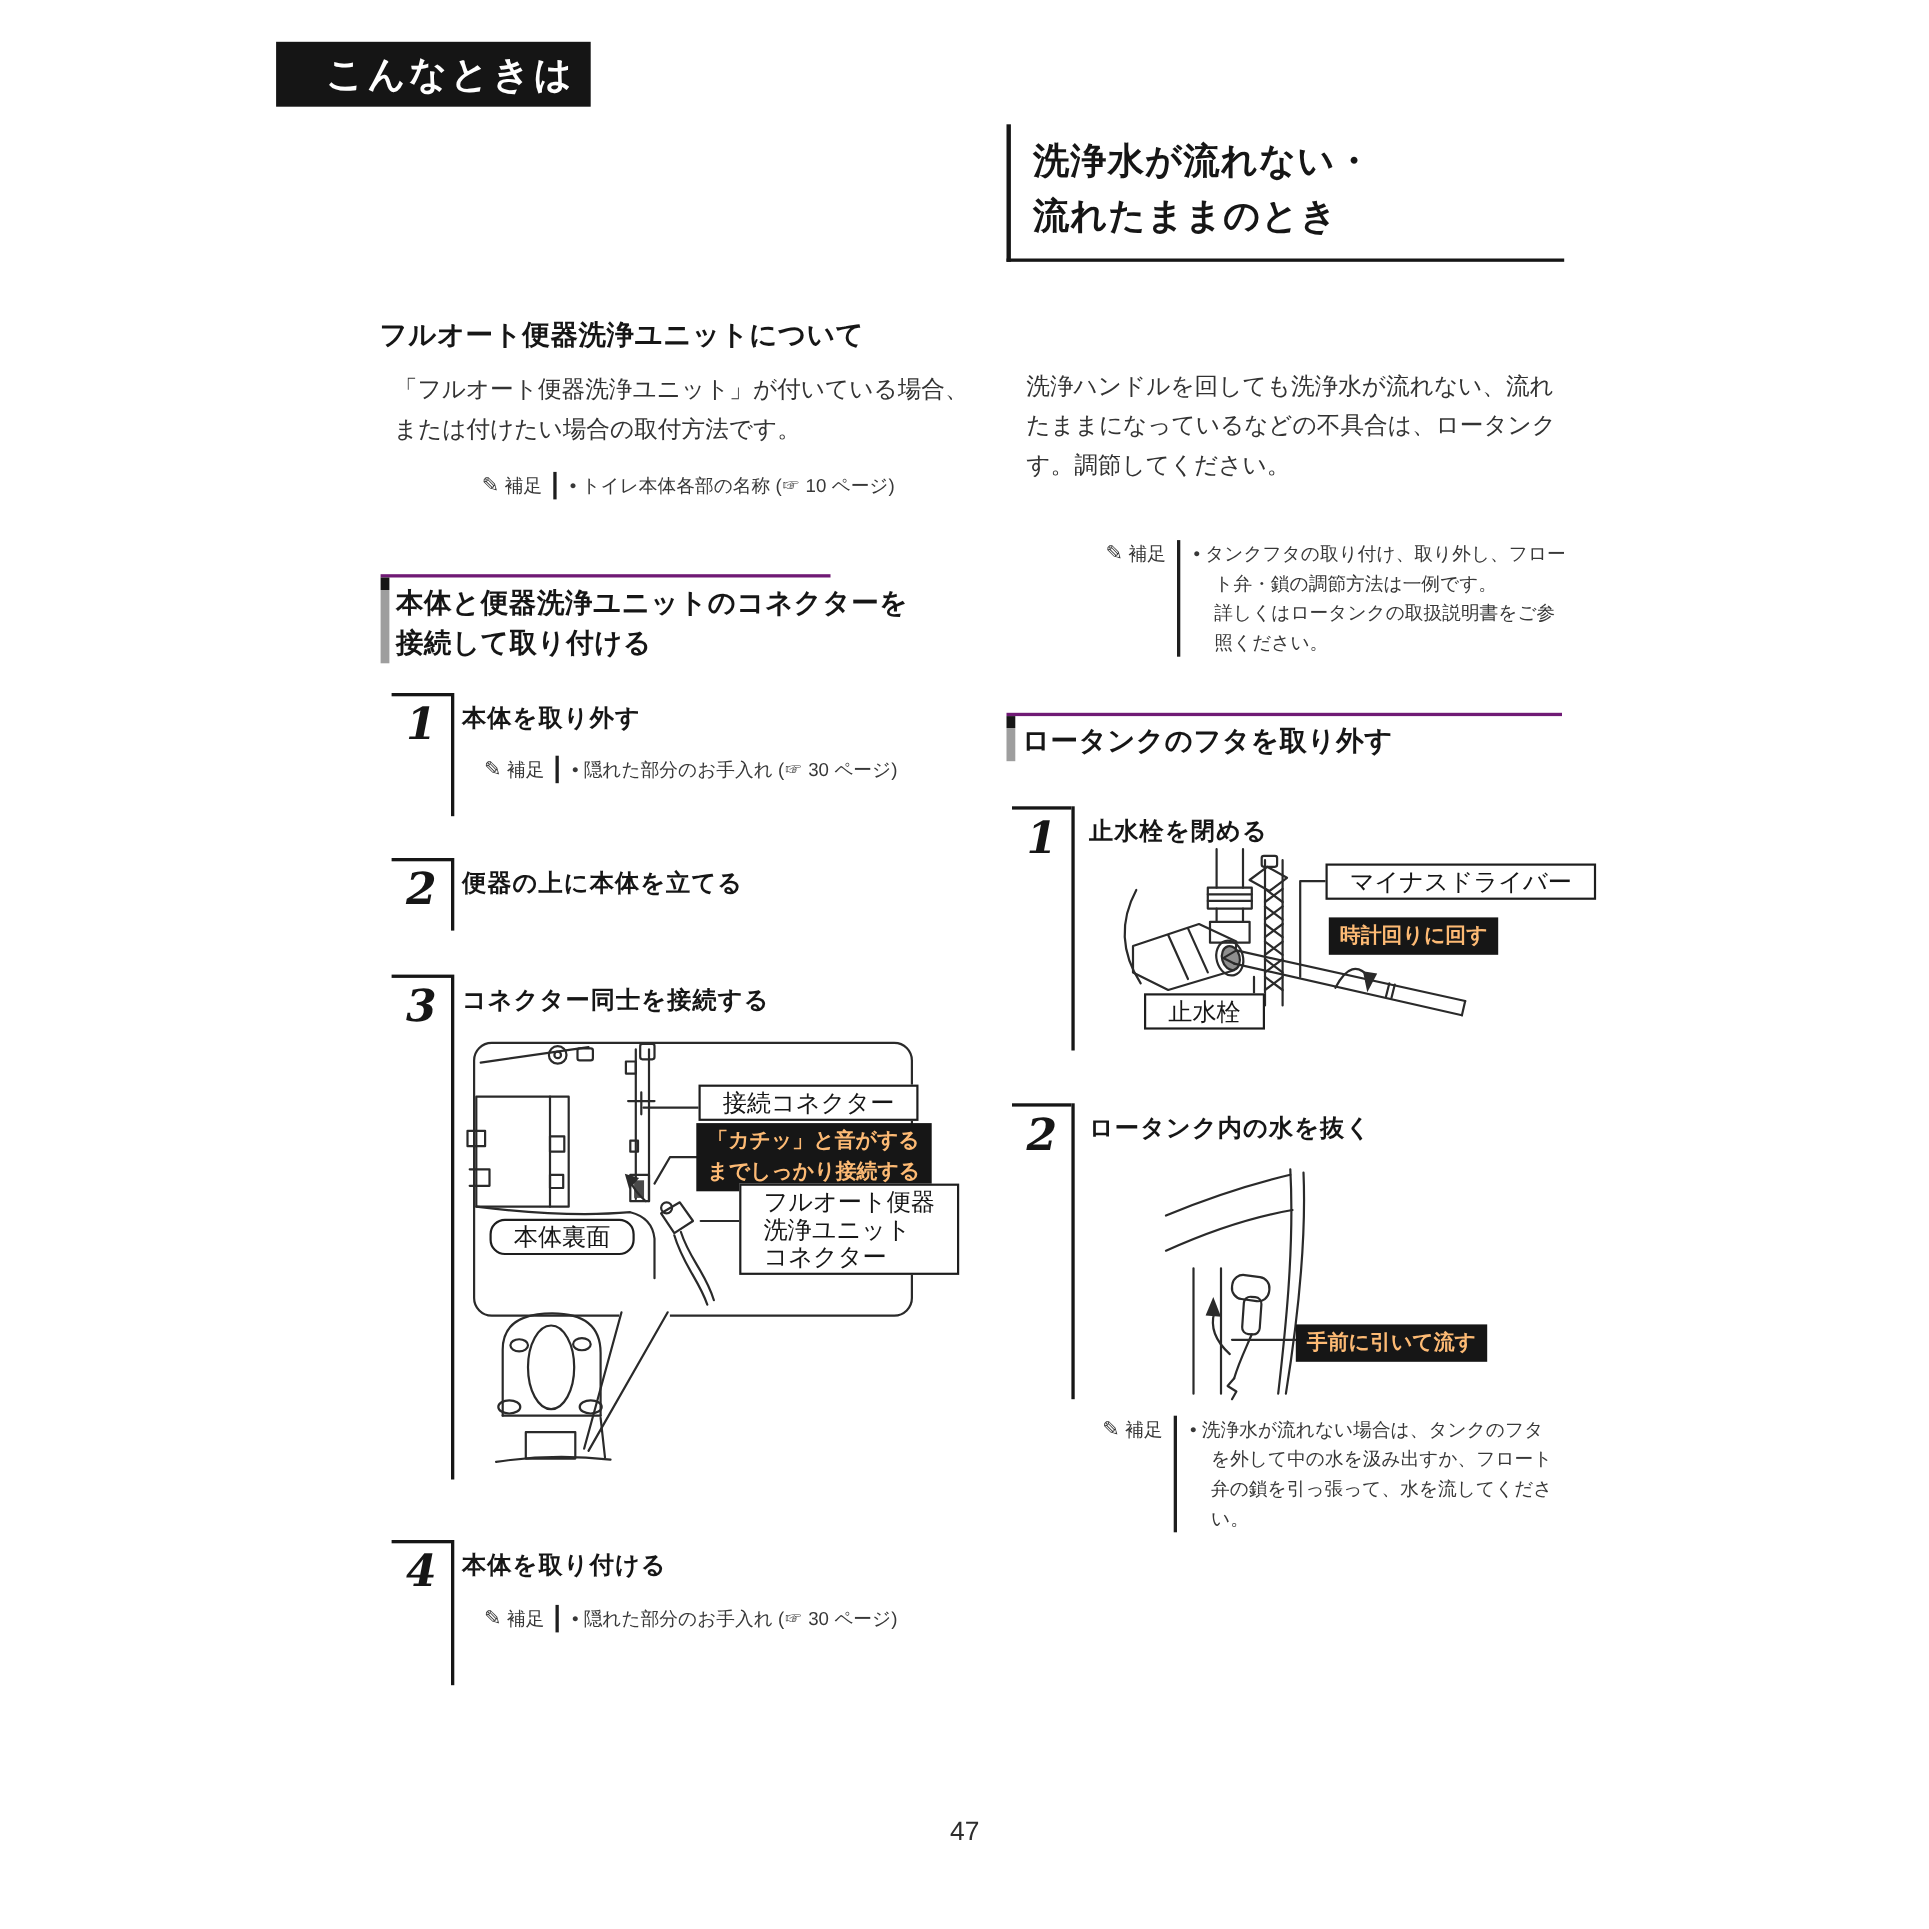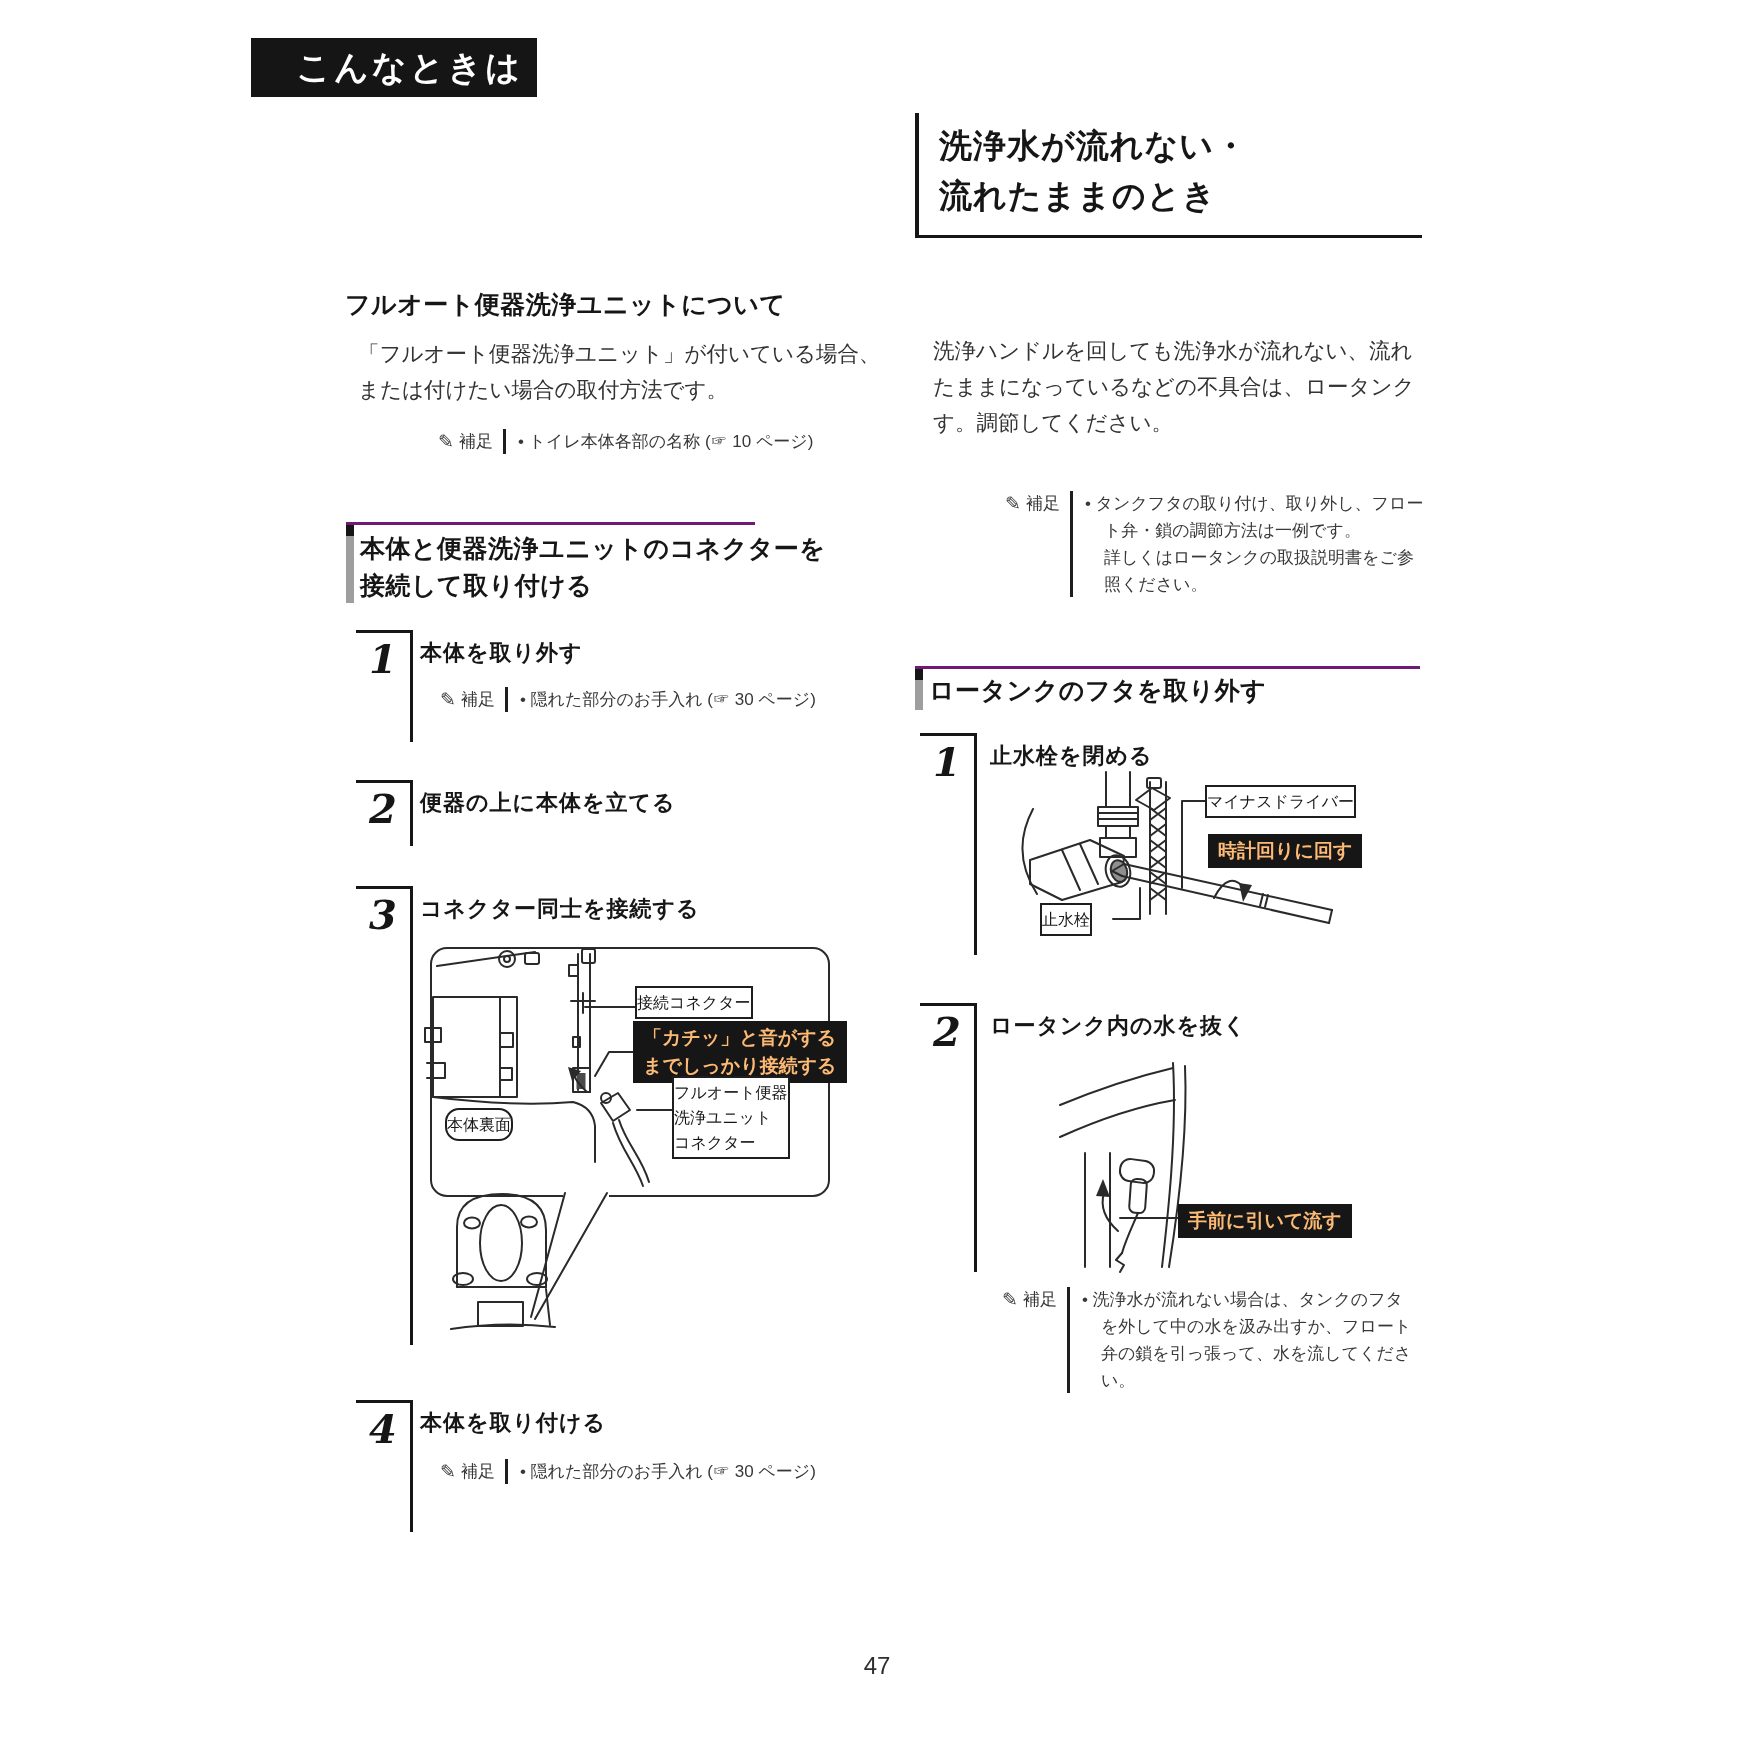--- a/index.html
+++ b/index.html
@@ -20,22 +20,22 @@
             font-family:"DejaVu Serif",serif;font-style:italic;font-weight:bold;font-size:40px;
             line-height:1.2;padding-top:2px;}
   .step-rule{position:absolute;width:3px;background:#161616;}
   .step-title{position:absolute;font-size:22px;font-weight:bold;letter-spacing:1px;white-space:nowrap;}
   .note{position:absolute;display:flex;align-items:flex-start;color:#383838;font-size:17px;line-height:27px;}
   .note .pi{font-size:19px;margin-right:5px;line-height:27px;}
   .note .nl{margin-right:8px;white-space:nowrap;}
   .note .nbar{width:3px;background:#1e1e1e;align-self:stretch;margin:1px 12px 1px 2px;}
   .note .ntxt{white-space:nowrap;}
   .note .cont{padding-left:19px;}
-  .lbl{position:absolute;border:2.5px solid #1e1e1e;background:#fff;padding:2px 0;
-       font-size:16px;line-height:25px;white-space:nowrap;}
+  .lbl{position:absolute;border:2.5px solid #1e1e1e;background:#fff;padding:2px 20px;
+       font-size:22px;line-height:25px;white-space:nowrap;}
   .lbl-dark{position:absolute;background:#161616;color:#fdba74;padding:3px 10px;font-size:19px;
        font-weight:bold;line-height:28px;white-space:nowrap;}
   svg.diagram{position:absolute;overflow:visible;}
   svg .ln{stroke:#2a2a2a;stroke-width:2;fill:none;stroke-linecap:round;stroke-linejoin:round;}
   .pagenum{position:absolute;left:0;width:1754px;text-align:center;font-size:24px;color:#2e2e2e;}
 </style>
 </head>
 <body>
 
 <div class="page">
@@ -165,21 +165,21 @@
     <span class="nl">補足</span>
     <span class="nbar"></span>
     <span class="ntxt">
       <div>• タンクフタの取り付け、取り外し、フロー</div>
       <div class="cont">ト弁・鎖の調節方法は一例です。</div>
       <div class="cont">詳しくはロータンクの取扱説明書をご参</div>
       <div class="cont">照ください。</div>
     </span>
   </div>
 
-  <div class="proc-h" style="left:915px;top:666px;width:491px;font-family:Liberation Mono, monospace;">ロータンクのフタを取り外す</div>
+  <div class="proc-h" style="left:915px;top:648px;width:491px;">ロータンクのフタを取り外す</div>
 
   <div class="step-num" style="left:920px;top:733px;">1</div>
   <div class="step-rule" style="left:974px;top:733px;height:222px;"></div>
   <div class="step-title" style="left:990px;top:741px;">止水栓を閉める</div>
 
   <svg class="diagram" style="left:1000px;top:772px;" width="410" height="185" viewBox="0 0 410 185">
     <g>
       <path class="ln" d="M33,37 Q10,80 37,122"></path>
       <path class="ln" d="M106,0 V35 M130,0 V35"></path>
       <rect class="ln" x="98" y="35" width="40" height="19"></rect>

